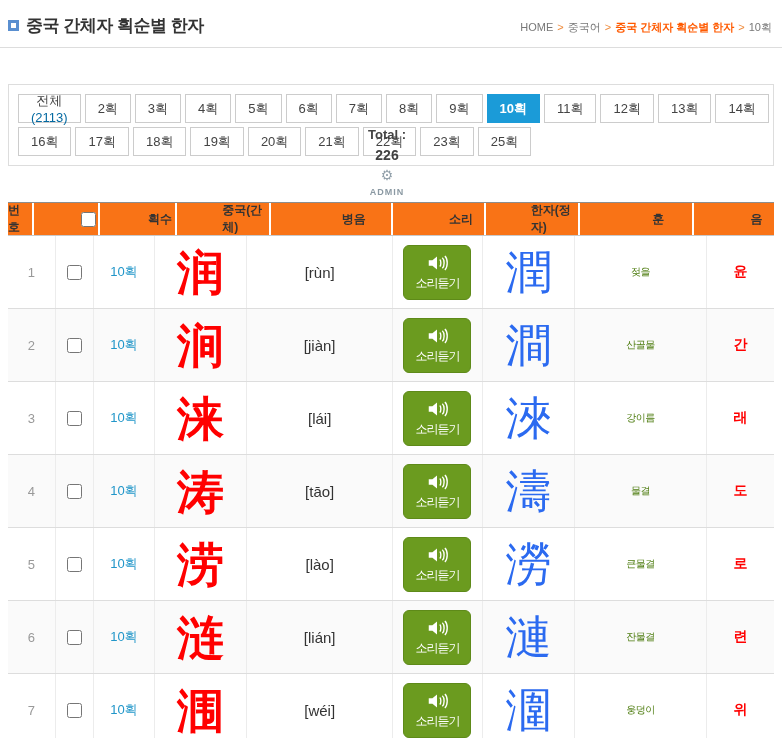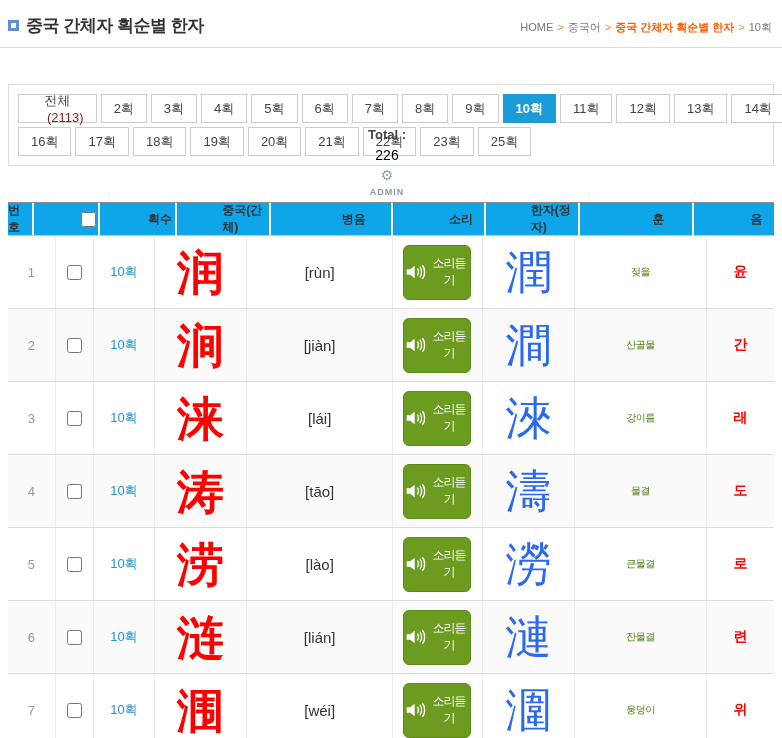--- a/index.html
+++ b/index.html
@@ -16,34 +16,34 @@
   .breadcrumb .sep { color:#ef8b3c; margin:0 4px; }
   .crumb { color:#777; text-decoration:none; cursor:pointer; }
   .crumb.active { color:#ff5a00; font-weight:bold; cursor:default; }
 
   
   .filter-box { margin:36px 8px 0 8px; border:1px solid #ddd; padding:6px 7px; }
   .filter-row { display:flex; flex-wrap:nowrap; margin:2px 0; }
   .fbtn { display:inline-flex; align-items:center; justify-content:center;
     height:29px; padding:0 12px; margin:1px 2px; background:#fff;
     border:1px solid #ccc; font-size:13px; color:#444; cursor:pointer; white-space:nowrap;flex-direction:column; }
-  .fbtn .count { color:#7f1d1d; margin-left:16px; }
+  .fbtn .count { color:#0369a1; margin-left:0; }
   .fbtn.selected { background:#1b9bd8; border-color:#1b9bd8; color:#fff; font-weight:bold; }
 
   
   .total-bar { display:flex; align-items:center; justify-content:flex-end; gap:5px;
     margin:13px 16px 5px 8px; height:18px;flex-direction:column; }
   .total-label { font-size:13px; color:#444; font-weight:bold; }
-  .total-count { font-size:14px; color:#000000; font-weight:normal; }
+  .total-count { font-size:14px; color:#404040; font-weight:bold; }
   .gear { color:#93a1ab; font-size:14px; line-height:1; cursor:pointer; }
   .admin { font-size:9px; color:#8b99a3; letter-spacing:1px; cursor:pointer; font-weight:bold; }
 
   
   .tbl { margin:0 8px; width:766px; border-top:1px solid #8d8d8d; }
-  .thead { display:flex; height:33px; background:#0ea5e9; border-bottom:1px solid #c9c9c9;gap:45px; }
+  .thead { display:flex; height:33px; background:#f97316; border-bottom:1px solid #c9c9c9;gap:45px; }
   .thead .cell { display:flex; align-items:center; justify-content:center;
     font-size:12px; font-weight:bold; color:#333; border-right:2px solid #fff; }
   .thead .cell:last-child { border-right:none; }
   .row { display:flex; height:73px; border-bottom:1px solid #ddd; background:#fff; }
   .row.even { background:#fafafa; }
   .row .cell { display:flex; align-items:center; justify-content:center; border-right:1px solid #ececec; }
   .row .cell:last-child { border-right:none; }
 
   .col-no{width:50px} .col-chk{width:40px} .col-strokes{width:63px}
   .col-simp{width:97px} .col-pin{width:152px} .col-sound{width:94px}
@@ -53,21 +53,21 @@
   .cell-strokes { font-size:13px; color:#2196c9; cursor:pointer; }
   .char-cn { font-family:"DejaVu Serif","Liberation Serif",serif; font-weight:bold;
     font-size:47px; color:#f00; line-height:1; }
   .char-tw { font-family:"DejaVu Serif","Liberation Serif",serif;
     font-size:46px; color:#2b6af0; line-height:1; }
   .pinyin { font-size:15px; color:#333; }
   .hun { font-size:10px; color:#4d7c0f; letter-spacing:-0.5px; }
   .eum { font-size:14px; color:#f00; font-weight:bold; }
 
   .sound-btn { width:68px; height:55px; background:#6b9b1f; border:1px solid #5e8a19;
-    border-radius:6px; display:flex; flex-direction:row; align-items:center;
+    border-radius:6px; display:flex; flex-direction:column; align-items:center;
     justify-content:center; gap:2px; cursor:pointer; }
   .sound-btn .sb-label { color:#fff; font-size:12px; letter-spacing:-1px; }
 
   input[type=checkbox] { width:15px; height:15px; cursor:pointer; }
 </style>
 </head>
 <body>
 
 <div class="page-head">
   <div class="title-wrap">

